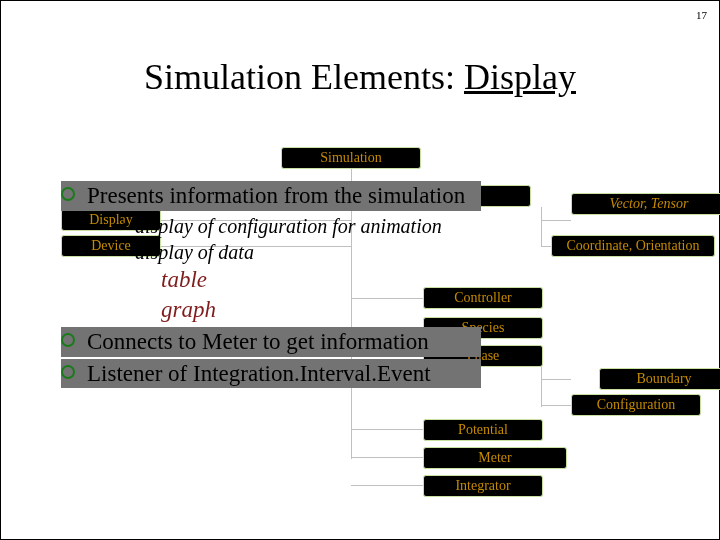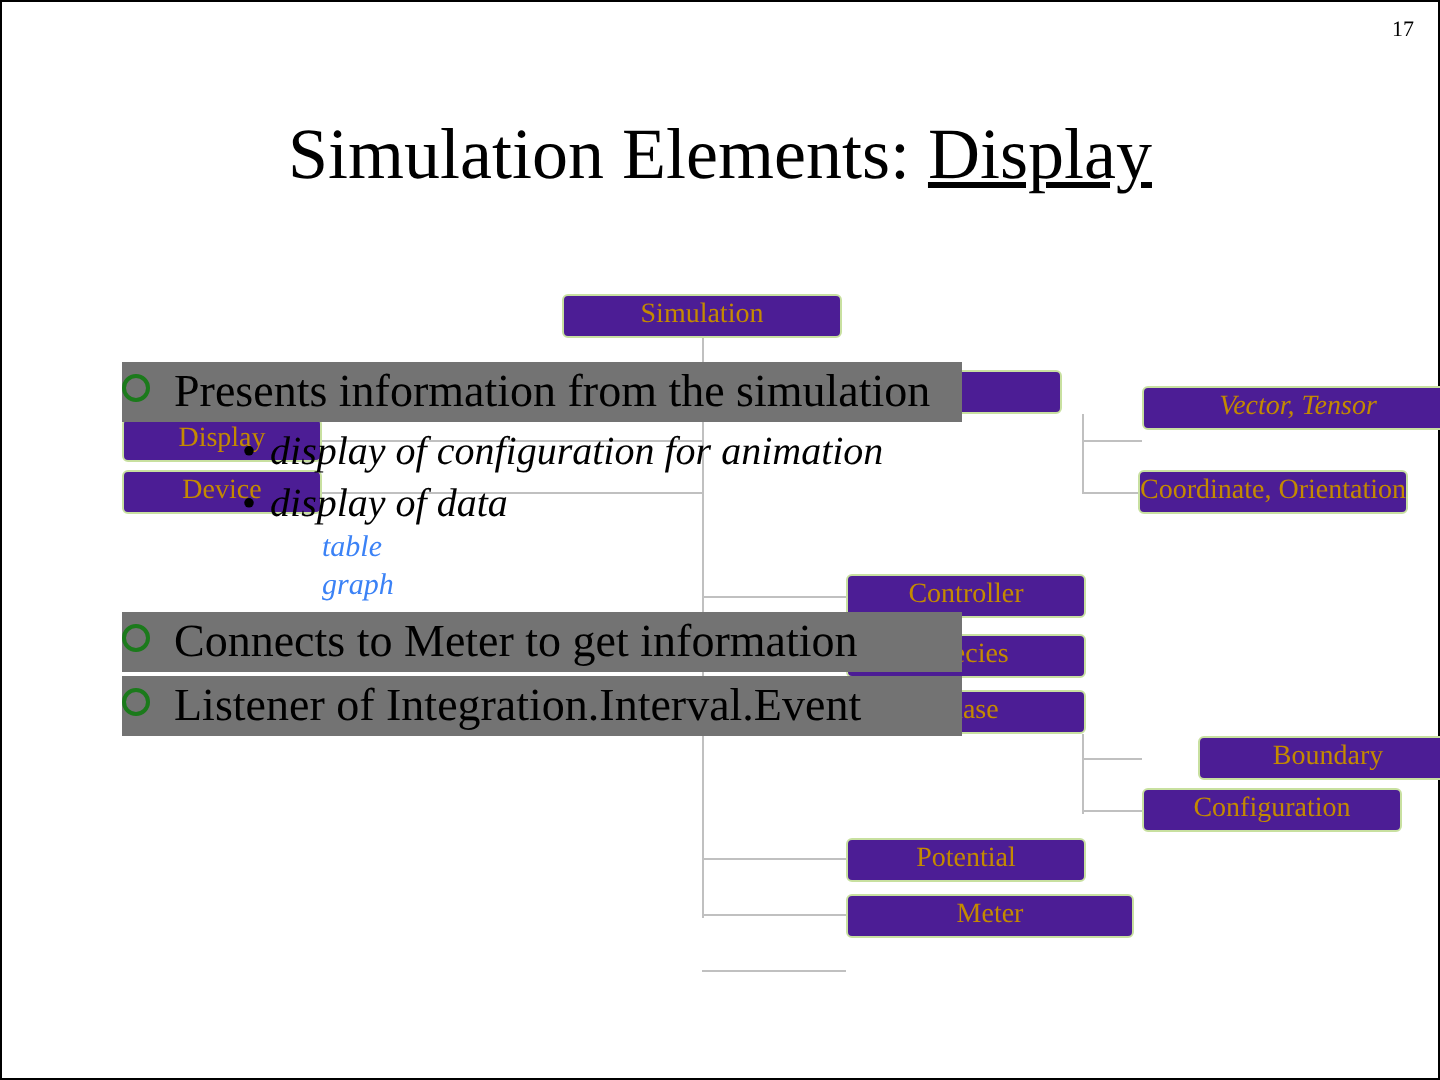--- a/index.html
+++ b/index.html
@@ -29,21 +29,21 @@
     text-align: center;
     font-size: 36px;
     color: #000;
   }
   .title .under { text-decoration: underline; }
 
   
   .box {
     position: absolute;
     box-sizing: border-box;
-    background: #4c1d95;
+    background: #000000;
     border: 1.5px solid #c8e0a0;
     border-radius: 3px;
     font-size: 14px;
     color: #c48a00;
     display: flex;
     align-items: center;
     justify-content: center;
     height: 22px;
     padding: 0 4px;
     white-space: nowrap;
@@ -84,23 +84,23 @@
   .bul2 {
     position: relative;
     padding-left: 60px;
     font-size: 20px;
     font-style: italic;
     margin-bottom: 0;
   }
   .bul2 .dot { font-style: normal; margin-right: 2px; }
   .bul3 {
     padding-left: 100px;
-    font-size: 15px;
+    font-size: 23px;
     font-style: italic;
-    color: #3b82f6;
+    color: #7f1d1d;
   }
   .bul1.later { margin-top: 2px; }
 </style>
 </head>
 <body>
 
 <div class="slide">
   <div class="page-num">17</div>
 
   <div class="title">
@@ -125,28 +125,29 @@
 
   <div class="line" style="left:540px; top:366px; width:1px; height:40px;"></div>
   <div class="line" style="left:540px; top:378px; width:30px; height:1px;"></div>
   <div class="line" style="left:540px; top:404px; width:30px; height:1px;"></div>
 
   <div class="box" style="left:280px; top:146px; width:140px;">Simulation</div>
   <div class="box" style="left:390px; top:184px; width:140px;">Space</div>
   <div class="box" style="left:60px; top:208px; width:100px;">Display</div>
   <div class="box" style="left:60px; top:234px; width:100px;">Device</div>
   <div class="box" style="left:570px; top:192px; width:156px;font-style:italic;">Vector, Tensor</div>
-  <div class="box" style="left:568px; top:234px; width:135px;">Coordinate, Orientation</div>
+  <div class="box" style="left:550px; top:234px; width:164px;">Coordinate, Orientation</div>
   <div class="box" style="left:422px; top:286px; width:120px;">Controller</div>
   <div class="box" style="left:422px; top:316px; width:120px;">Species</div>
   <div class="box" style="left:422px; top:344px; width:120px;">Phase</div>
   <div class="box" style="left:598px; top:367px; width:130px;">Boundary</div>
   <div class="box" style="left:570px; top:393px; width:130px;">Configuration</div>
   <div class="box" style="left:422px; top:418px; width:120px;text-align:center;">Potential</div>
   <div class="box" style="left:422px; top:446px; width:144px;">Meter</div>
+  <div class="box" style="left:422px; top:474px; width:120px;">Integrator</div>
 
   <div class="content">
     <div class="bul1">Presents information from the simulation</div>
     <div class="bul2"><span class="dot">•</span> <span>display of configuration for animation</span></div>
     <div class="bul2"><span class="dot">•</span> <span>display of data</span></div>
     <div class="bul3">table</div>
     <div class="bul3">graph</div>
     <div class="bul1 later">Connects to Meter to get information</div>
     <div class="bul1 later">Listener of Integration.Interval.Event</div>
   </div>

